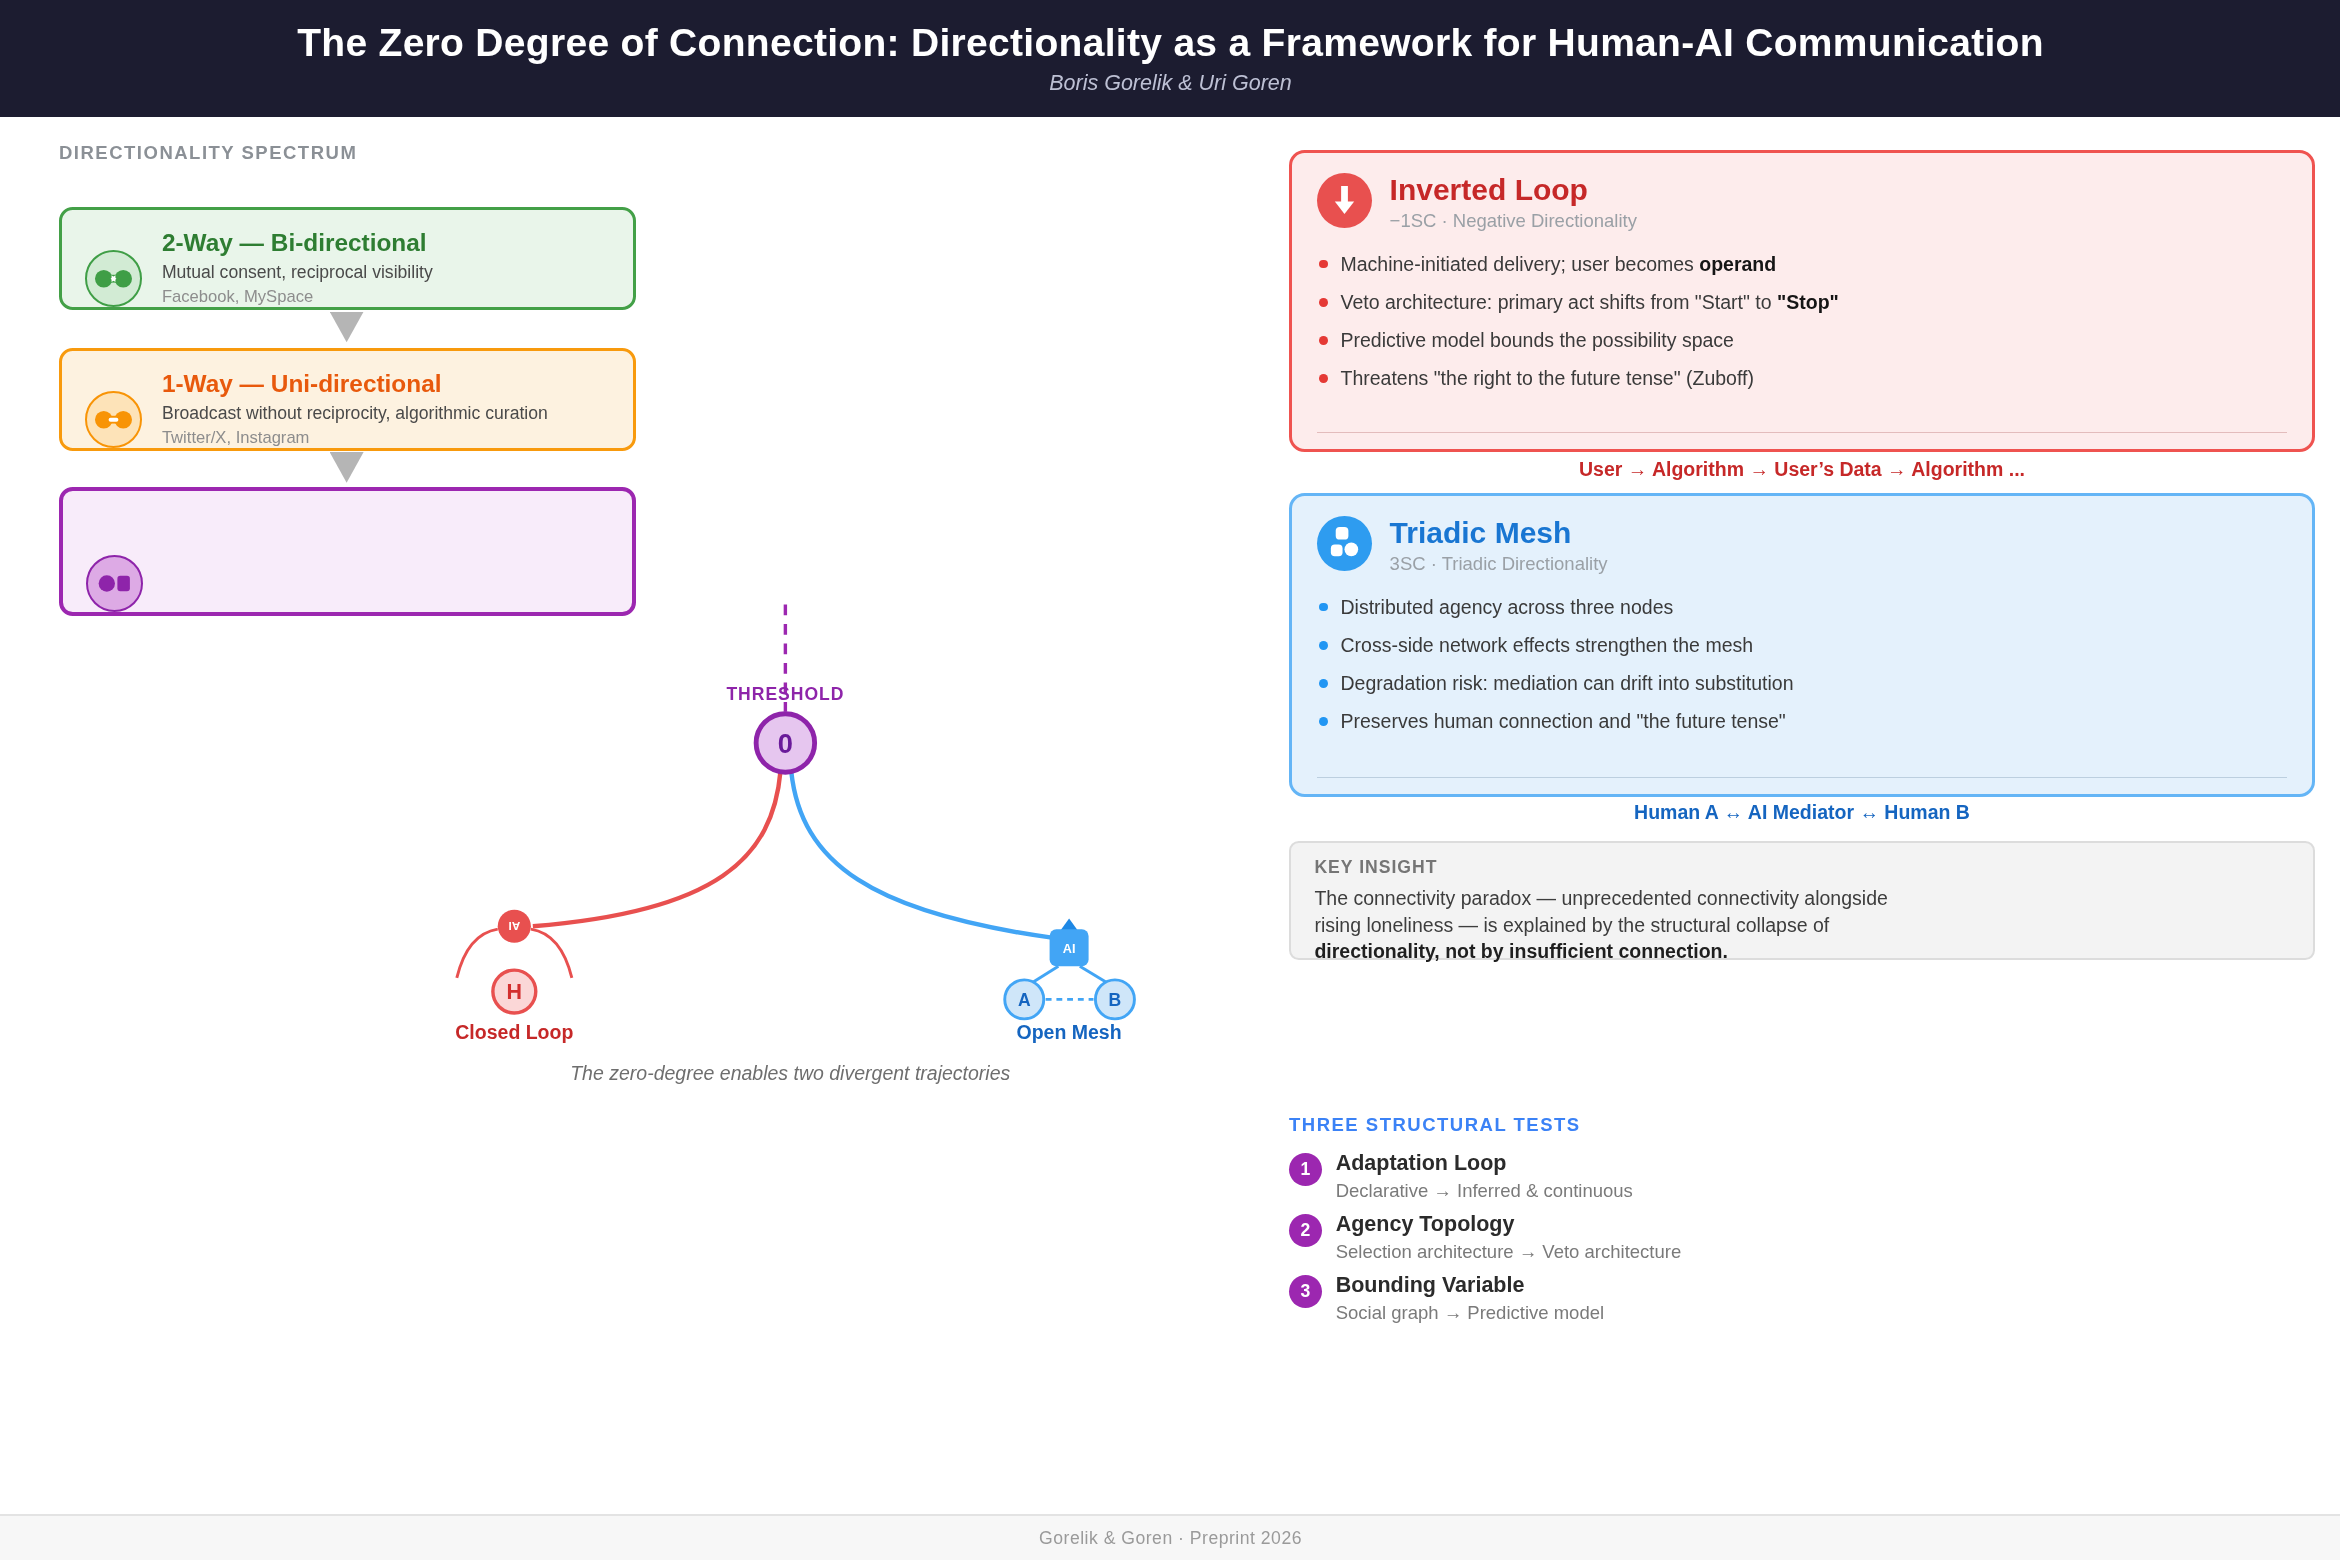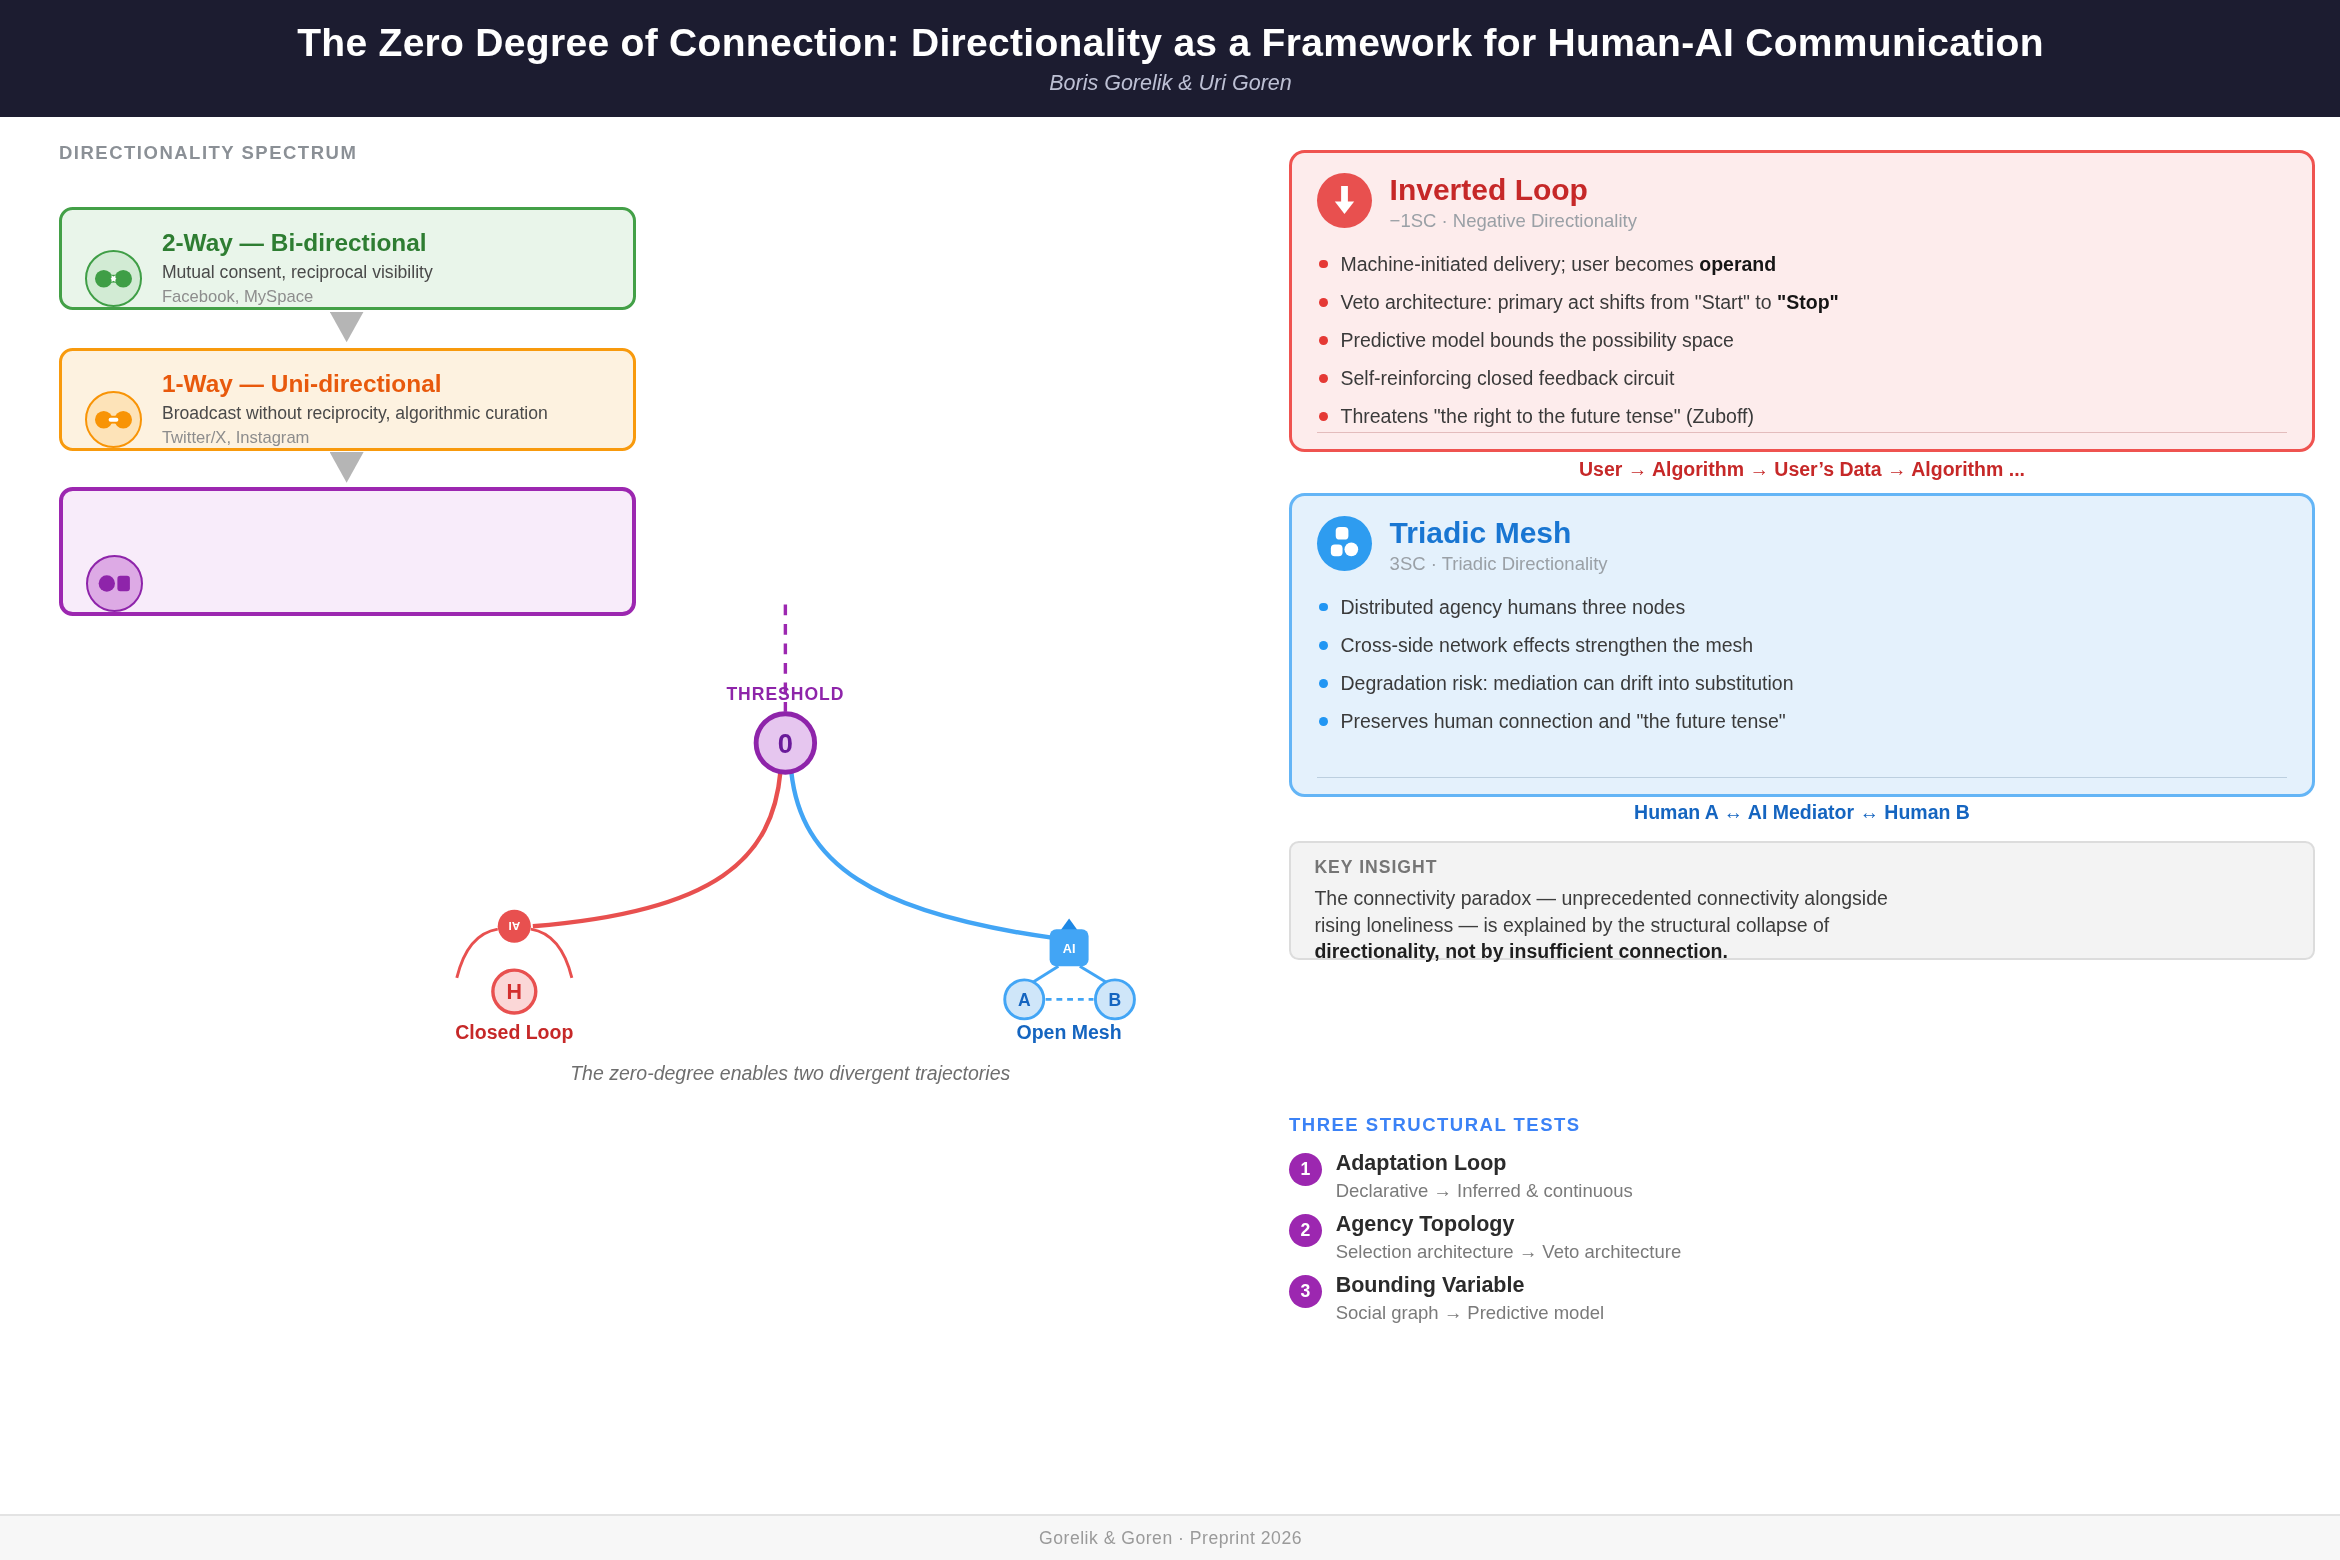--- a/index.html
+++ b/index.html
@@ -176,24 +176,20 @@
         <li>
             <span class="bdot"></span>
           <span class="btxt"><span>Veto architecture: primary act shifts from "Start" to </span><b>"Stop"</b><span></span></span>
           </li>
         <li>
             <span class="bdot"></span>
           <span class="btxt"><span>Predictive model bounds the possibility space</span><b></b><span></span></span>
           </li>
         <li>
             <span class="bdot"></span>
-          <span class="btxt"><span>Self-reinforcing closed feedback circuit</span><b></b><span></span></span>
-          </li>
-        <li>
-            <span class="bdot"></span>
           <span class="btxt"><span>Threatens "the right to the future tense" (Zuboff)</span><b></b><span></span></span>
           </li>
       </ul>
       <div class="p-div"></div>
     </div>
     <div class="flow red-t">User → Algorithm → User’s Data → Algorithm ...</div>
 
     <div class="panel blue">
       <div class="p-head">
         <div class="p-icon blue-bg">
@@ -204,21 +200,21 @@
           </svg>
         </div>
         <div class="p-tcol">
           <div class="p-title">Triadic Mesh</div>
           <div class="p-sub">3SC · Triadic Directionality</div>
         </div>
       </div>
       <ul class="bullets">
         <li>
             <span class="bdot"></span>
-          <span class="btxt"><span>Distributed agency humans three nodes</span><b></b><span></span></span>
+          <span class="btxt"><span>Distributed agency across three nodes</span><b></b><span></span></span>
           </li>
         <li>
             <span class="bdot"></span>
           <span class="btxt"><span>Cross-side network effects strengthen the mesh</span><b></b><span></span></span>
           </li>
         <li>
             <span class="bdot"></span>
           <span class="btxt"><span>Degradation risk: mediation can drift into substitution</span><b></b><span></span></span>
           </li>
         <li>

